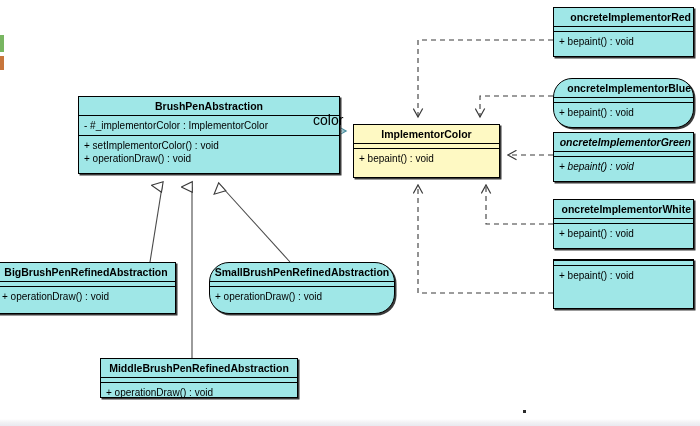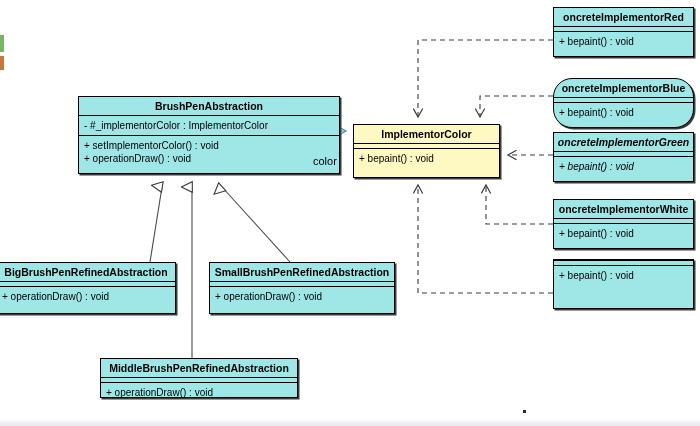--- a/index.html
+++ b/index.html
@@ -41,31 +41,30 @@
     font-size:10px;
     color:#000;
     line-height:13px;
     white-space:nowrap;
     overflow:hidden;
   }
   .uml .attrs.empty{padding:0;height:4px;}
   .uml .ops .row{white-space:nowrap;}
 
   
-  .clip-title .title{text-align:center;}
+  .clip-title .title{text-align:right;}
 
   
   .edge-label{
     position:absolute;
-    font-size:11px;
+    font-size:14px;
     color:#000;
     z-index:8;
     white-space:nowrap;
     background:transparent;
-    margin-top:43px;
   }
 
   
   .artifact{position:absolute;z-index:2;}
   .bottom-band{
     position:absolute;left:0;bottom:0;width:700px;height:7px;
     background:linear-gradient(to bottom,#ffffff 0%,#f2f2f5 45%,#e9e9ef 100%);
     z-index:1;
   }
   .speck{position:absolute;width:3px;height:3px;background:#2b2b2b;z-index:3;}
@@ -198,21 +197,21 @@
   <div class="uml" style="left:-4px;top:262px;width:180px;height:52px;">
     <div class="title">BigBrushPenRefinedAbstraction</div>
     <div class="sep"></div>
     <div class="attrs empty"></div>
     <div class="sep"></div>
     <div class="ops">
       <div class="row">+ operationDraw() : void</div>
     </div>
   </div>
 
-  <div class="uml" style="left:209px;top:262px;width:186px;height:52px;">
+  <div class="uml" style="left:209px;top:262px;width:186px;height:52px;border-radius:20px;">
     <div class="title">SmallBrushPenRefinedAbstraction</div>
     <div class="sep"></div>
     <div class="attrs empty"></div>
     <div class="sep"></div>
     <div class="ops">
       <div class="row">+ operationDraw() : void</div>
     </div>
   </div>
 
   <div class="uml" style="left:100px;top:358px;width:198px;height:40px;">

